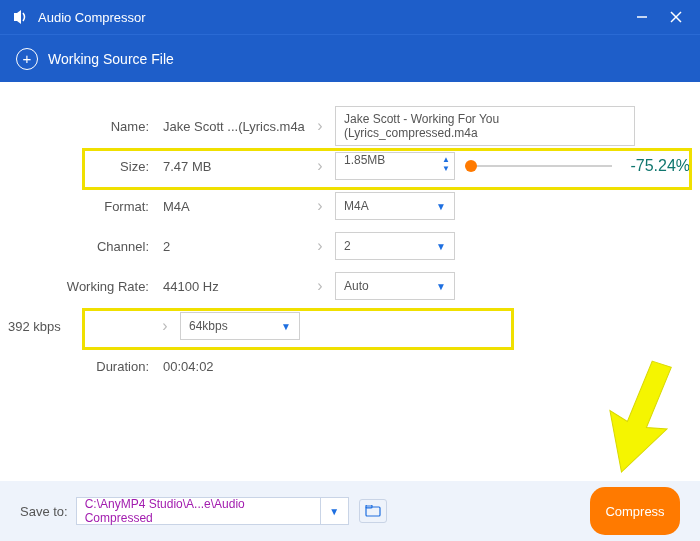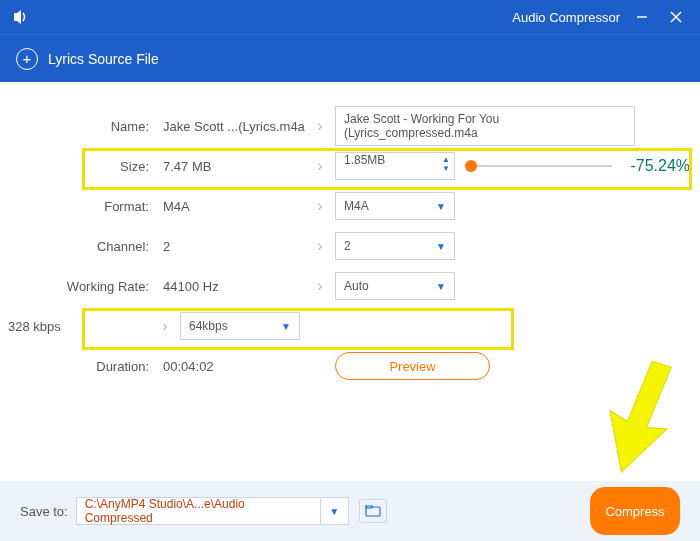--- a/index.html
+++ b/index.html
@@ -1,18 +1,18 @@
 <!DOCTYPE html>
 <html><head>
 <meta charset="utf-8">
 <style>
   * { box-sizing: border-box; margin: 0; padding: 0; font-family: "Segoe UI", Arial, sans-serif; }
   body { width: 700px; height: 541px; background: #fff; overflow: hidden; position: relative; }
 
-  .titlebar { height: 34px; background: #1e5ec9; display: flex; align-items: center; padding: 0 12px; color: #fff; text-align: right; }
+  .titlebar { height: 34px; background: #1e5ec9; display: flex; align-items: center; padding: 0 12px; color: #fff; }
   .titlebar .logo { width: 18px; height: 18px; margin-right: 8px; display: flex; align-items: center; }
   .titlebar .title { font-size: 13px; flex: 1; }
   .titlebar .winbtn { width: 24px; height: 24px; margin-left: 10px; display: flex; align-items: center; justify-content: center; cursor: pointer; }
 
   .toolbar { height: 48px; background: #1e5ec9; display: flex; align-items: center; padding: 0 16px; color: #fff; border-top: 1px solid #2a6ad4; }
   .toolbar .plus { width: 22px; height: 22px; border: 1.5px solid #fff; border-radius: 50%; display: flex; align-items: center; justify-content: center; margin-right: 10px; font-size: 15px; }
   .toolbar .label { font-size: 14px; }
 
   .content { position: absolute; top: 82px; left: 0; right: 0; bottom: 60px; padding-top: 24px; }
 
@@ -34,21 +34,21 @@
   .slider .track { flex:1; height:2px; background:#d0d0d0; position:relative;}
   .slider .thumb { width:12px; height:12px; border-radius:50%; background:#ff7a00; position:absolute; left:0; top:-5px;}
   .percent { color:#0f766e; font-size:16px; margin-left:18px;}
 
   .highlight { border: 3px solid #f0e000; position: absolute; pointer-events: none; }
 
   .previewbtn { width: 155px; height: 28px; border:1px solid #ff7a00; border-radius:14px; color:#ff7a00; display:flex; align-items:center; justify-content:center; font-size:13px; background:#fff; cursor:pointer;}
 
   .footer { position:absolute; bottom:0; left:0; right:0; height:60px; background:#eef3fb; display:flex; align-items:center; padding:0 20px; }
   .footer .lbl { color:#555; font-size:13px; margin-right:8px; }
-  .footer .path { border:1px solid #c9d4e6; height:28px; width:245px; display:flex; align-items:center; padding:0 8px; font-size:12px; color:#c2410c; background:#fff;}
+  .footer .path { border:1px solid #c9d4e6; height:28px; width:245px; display:flex; align-items:center; padding:0 8px; font-size:12px; color:#a21caf; background:#fff;}
   .footer .ddbtn { border:1px solid #c9d4e6; border-left:none; height:28px; width:28px; display:flex; align-items:center; justify-content:center; color:#1e6fe0; font-size:10px; background:#fff; cursor:pointer;}
   .footer .browse { border:1px solid #c9d4e6; height:24px; width:28px; margin-left:10px; display:flex; align-items:center; justify-content:center; cursor:pointer; border-radius:3px; color:#1e6fe0;}
   .footer .spacer { flex:1; }
   .compressbtn { background:#ff7a00; color:#fff; height:48px; width:90px; border-radius:15px; display:flex; align-items:center; justify-content:center; font-size:13px; cursor:pointer;}
 
   .arrow-annot { position:absolute; pointer-events:none; }
 </style>
 </head>
 <body>
 
@@ -69,21 +69,21 @@
   <div class="winbtn">
     <svg width="12" height="12">
         <line x1="1" y1="1" x2="11" y2="11" stroke="#fff" stroke-width="1.5"></line>
         <line x1="11" y1="1" x2="1" y2="11" stroke="#fff" stroke-width="1.5"></line>
       </svg>
   </div>
 </div>
 
 <div class="toolbar">
   <div class="plus">+</div>
-  <div class="label">Lyrics Source File</div>
+  <div class="label">Working Source File</div>
 </div>
 
 <div class="content">
 
   <div class="row">
     <div class="lbl">Name:</div>
     <div class="orig">Jake Scott ...(Lyrics.m4a</div>
     <div class="chev">›</div>
     <div class="inputbox namebox">
         <span>Jake Scott - Working For You (Lyrics_compressed.m4a</span>
@@ -140,39 +140,34 @@
     <div class="chev">›</div>
     <div class="target">
       <div class="selectbox">
         <span>Auto</span>
           <span class="arrow">▼</span>
       </div>
     </div>
   </div>
 
   <div class="row">
-    <div class="orig">328 kbps</div>
+    <div class="orig">392 kbps</div>
     <div class="chev">›</div>
     <div class="target">
       <div class="selectbox">
         <span>64kbps</span>
           <span class="arrow">▼</span>
       </div>
     </div>
   </div>
 
   <div class="row">
     <div class="lbl">Duration:</div>
     <div class="orig">00:04:02</div>
     <div class="chev" style="visibility:hidden">›</div>
-    <div class="target" style="width:155px;">
-      <div class="previewbtn">
-          <span>Preview</span>
-        </div>
-    </div>
   </div>
 
   <div class="highlight" style="left:82px; top:66px; width:610px; height:42px;"></div>
   <div class="highlight" style="left:82px; top:226px; width:432px; height:42px;"></div>
 
 </div>
 
 <div class="footer">
   <div class="lbl">Save to:</div>
   <div class="path">

